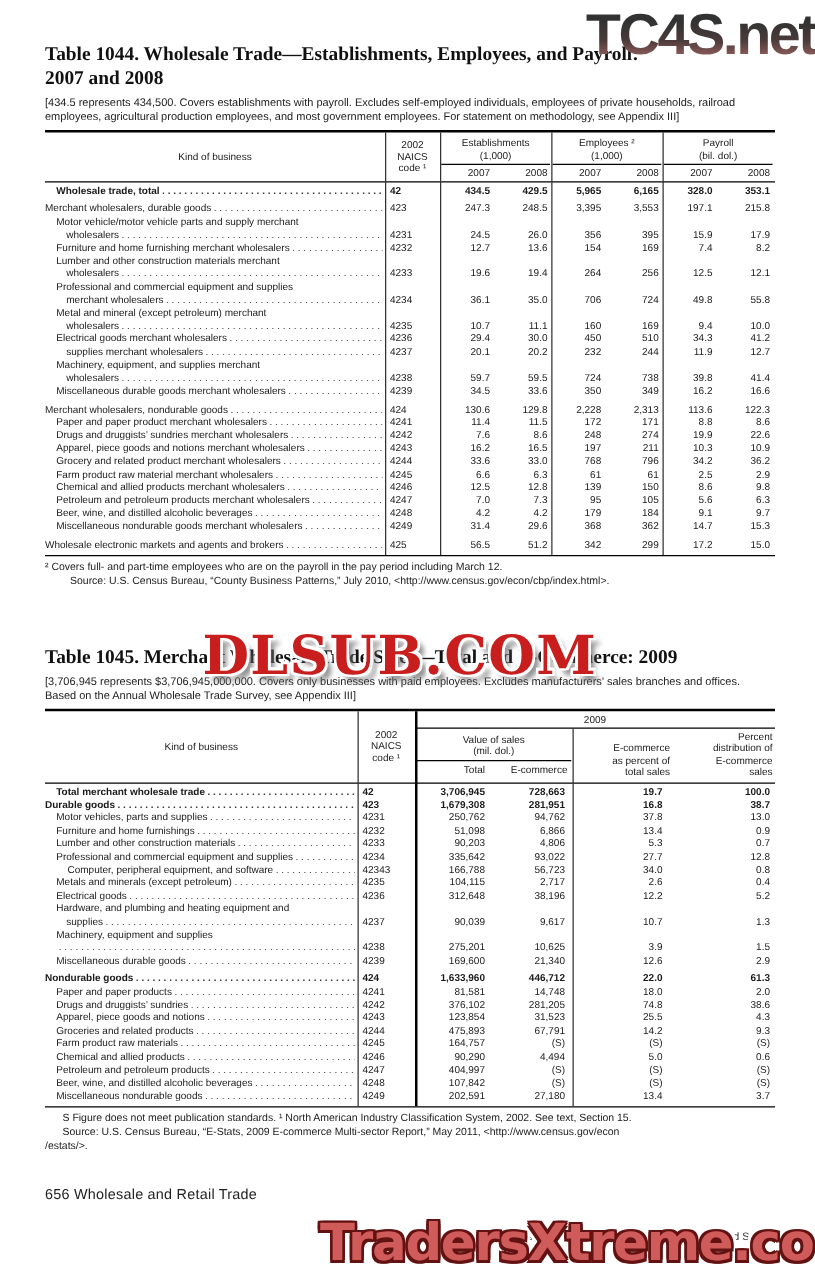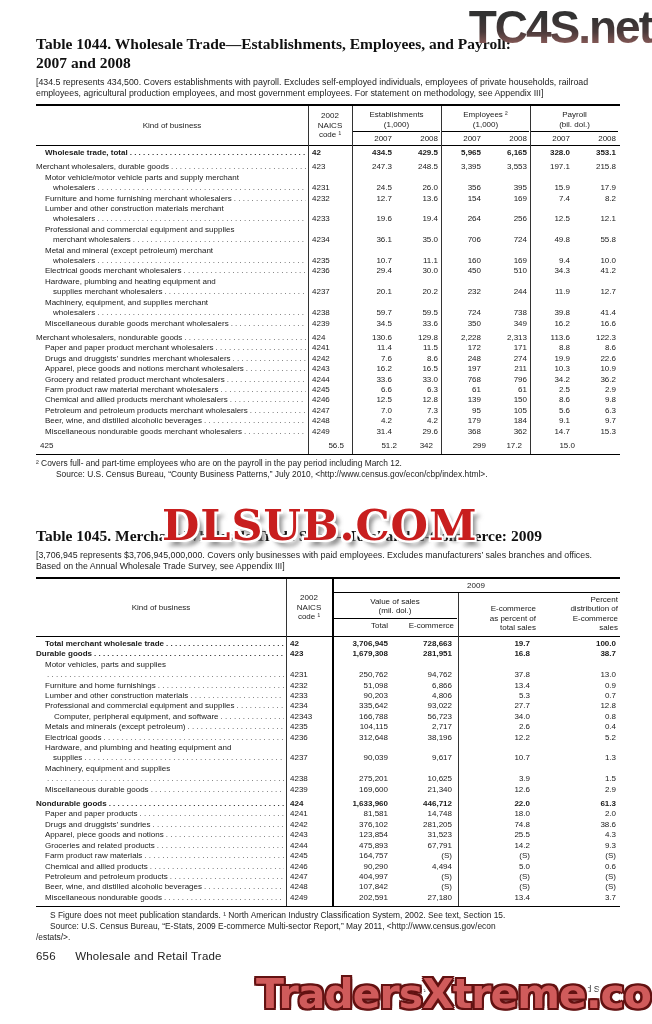--- a/index.html
+++ b/index.html
@@ -61,21 +61,21 @@
 
   .footnotes{margin-top:3px;font-size:8.4px;line-height:10.8px;color:#222;}
   .fn-i1{padding-left:14px;}
   .fn-i2{padding-left:20px;}
 
   .gap-mid{height:46px;}
 
   
   .page-footer{position:absolute;left:36px;right:10px;top:950px;display:flex;justify-content:space-between;align-items:flex-start;}
   .page-num-line{font-size:11.5px;color:#222;letter-spacing:0.2px;}
-  .page-num-line .pnum{margin-right:16px;}
+  .page-num-line .pnum{margin-right:0;}
   .footer-src{font-size:8.6px;color:#333;margin-top:34px;}
 
   
   .wm-top{position:absolute;top:2px;right:0;font-size:46px;font-weight:800;letter-spacing:-2px;
           font-family:"Liberation Sans",sans-serif;
           background:linear-gradient(180deg,#323232 30%,#4a3a3a 60%,#96625f 90%);
           -webkit-background-clip:text;background-clip:text;color:transparent;z-index:5;line-height:50px;}
   .wm-mid{position:absolute;left:162px;top:502px;font-size:43px;font-weight:900;letter-spacing:1px;
           font-family:"DejaVu Serif",serif;color:#c81e1e;z-index:5;line-height:46px;
           text-shadow:-2px 0 #fff,2px 0 #fff,0 -2px #fff,0 2px #fff,-2px -2px #fff,2px -2px #fff,-2px 2px #fff,2px 2px #fff,5px 6px 4px rgba(110,110,110,0.75);}
@@ -263,21 +263,20 @@
             <div class="cell naics">4236</div>
             <div class="cell num c0">29.4</div>
             <div class="cell num c1">30.0</div>
             <div class="cell num c2">450</div>
             <div class="cell num c3">510</div>
             <div class="cell num c4">34.3</div>
             <div class="cell num c5">41.2</div>
           </div>
           <div class="trow">
             <div class="cell label">
-              <div class="tline" style="padding-left: 9px;">Hardware, plumbing and heating equipment and</div>
               <div class="lline" style="padding-left: 17px;">
                 <span class="ltxt">supplies merchant wholesalers</span>
                 <span class="dots"></span>
               </div>
             </div>
             <div class="cell naics">4237</div>
             <div class="cell num c0">20.1</div>
             <div class="cell num c1">20.2</div>
             <div class="cell num c2">232</div>
             <div class="cell num c3">244</div>
@@ -459,20 +458,26 @@
             </div>
             <div class="cell naics">4249</div>
             <div class="cell num c0">31.4</div>
             <div class="cell num c1">29.6</div>
             <div class="cell num c2">368</div>
             <div class="cell num c3">362</div>
             <div class="cell num c4">14.7</div>
             <div class="cell num c5">15.3</div>
           </div>
           <div class="trow space">
+            <div class="cell label">
+              <div class="lline" style="padding-left: 0px;">
+                <span class="ltxt">Wholesale electronic markets and agents and brokers</span>
+                <span class="dots"></span>
+              </div>
+            </div>
             <div class="cell naics">425</div>
             <div class="cell num c0">56.5</div>
             <div class="cell num c1">51.2</div>
             <div class="cell num c2">342</div>
             <div class="cell num c3">299</div>
             <div class="cell num c4">17.2</div>
             <div class="cell num c5">15.0</div>
           </div>
         </div>
     </div>
@@ -548,21 +553,21 @@
               </div>
             </div>
             <div class="cell naics">423</div>
             <div class="cell num c0">1,679,308</div>
             <div class="cell num c1">281,951</div>
             <div class="cell num c2">16.8</div>
             <div class="cell num c3">38.7</div>
           </div>
           <div class="trow">
             <div class="cell label">
-              <div class="lline" style="padding-left: 9px; flex-direction: column;">
+              <div class="lline" style="padding-left: 9px;">
                 <span class="ltxt">Motor vehicles, parts and supplies</span>
                 <span class="dots"></span>
               </div>
             </div>
             <div class="cell naics">4231</div>
             <div class="cell num c0">250,762</div>
             <div class="cell num c1">94,762</div>
             <div class="cell num c2">37.8</div>
             <div class="cell num c3">13.0</div>
           </div>

